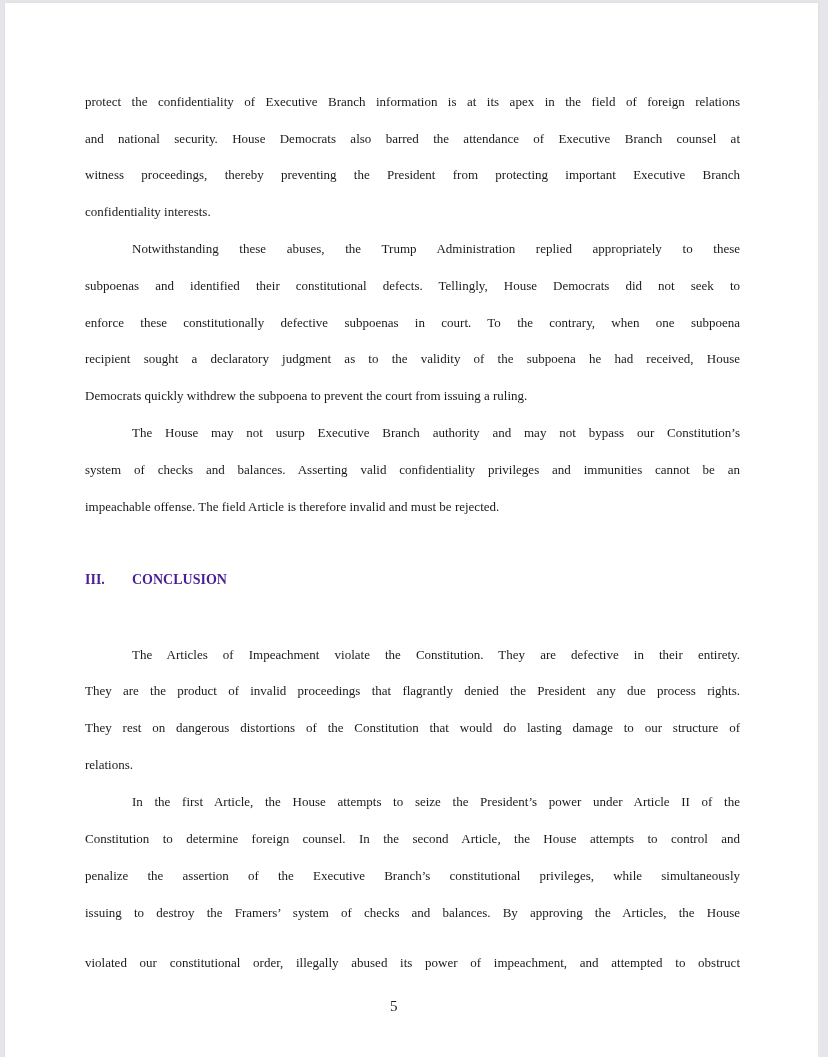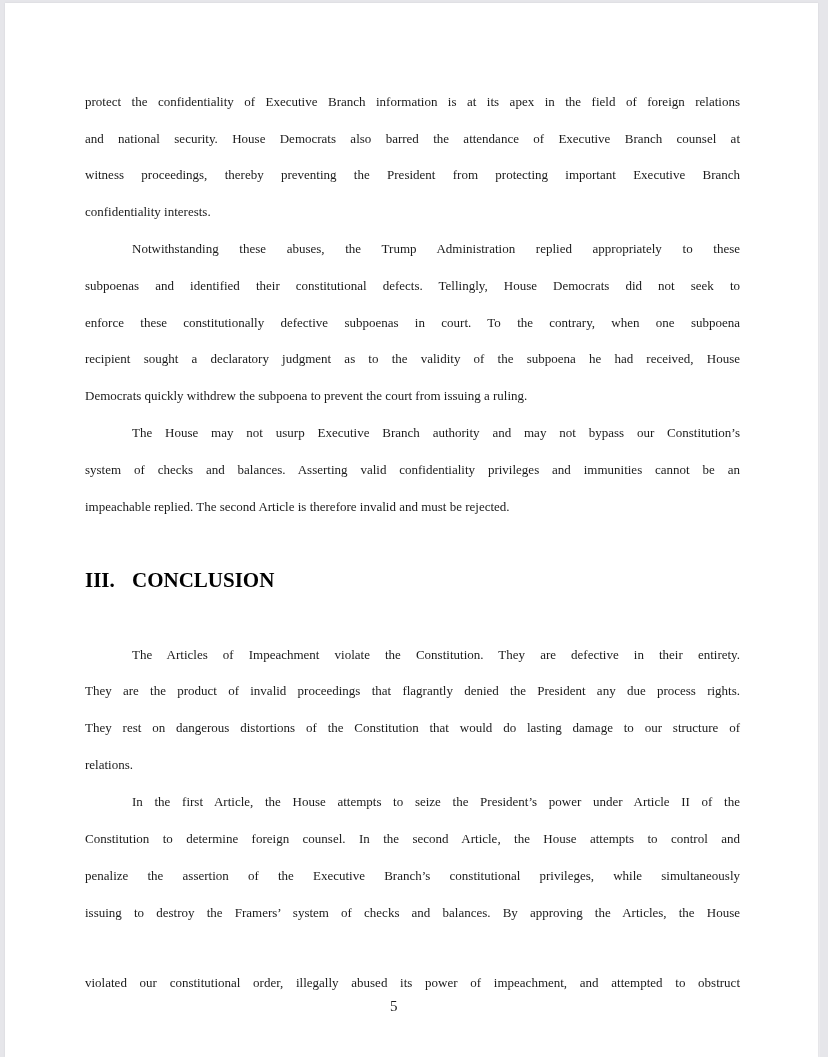--- a/index.html
+++ b/index.html
@@ -42,23 +42,23 @@
       text-align-last: justify;
     }
     .indent {
       padding-left: 47px;
       box-sizing: border-box;
     }
     .heading {
       position: absolute;
       top: 571px;
       font-family: "Liberation Serif", serif;
-      font-size: 21px;
+      font-size: 14px;
       font-weight: bold;
-      color: #000000;
+      color: #4c1d95;
       line-height: 18px;
     }
     .page-number {
       position: absolute;
       left: 390px;
       top: 998px;
       font-family: "Liberation Serif", serif;
       font-size: 15px;
       color: #1a1a1a;
     }
@@ -75,29 +75,29 @@
 <div class="line" style="top:203px">confidentiality interests.</div>
 
 <div class="line justify indent" style="top:240px">Notwithstanding these abuses, the Trump Administration replied appropriately to these</div>
 <div class="line justify" style="top:277px">subpoenas and identified their constitutional defects.  Tellingly, House Democrats did not seek to</div>
 <div class="line justify" style="top:314px">enforce these constitutionally defective subpoenas in court.  To the contrary, when one subpoena</div>
 <div class="line justify" style="top:350px">recipient sought a declaratory judgment as to the validity of the subpoena he had received, House</div>
 <div class="line" style="top:387px">Democrats quickly withdrew the subpoena to prevent the court from issuing a ruling.</div>
 
 <div class="line justify indent" style="top:424px">The House may not usurp Executive Branch authority and may not bypass our Constitution’s</div>
 <div class="line justify" style="top:461px">system of checks and balances.  Asserting valid confidentiality privileges and immunities cannot be an</div>
-<div class="line" style="top:498px">impeachable replied.  The second Article is therefore invalid and must be rejected.</div>
+<div class="line" style="top:498px">impeachable offense.  The field Article is therefore invalid and must be rejected.</div>
 
 <div class="heading" style="left:85px">III.</div>
 <div class="heading" style="left:132px">CONCLUSION</div>
 
 <div class="line justify indent" style="top:646px">The Articles of Impeachment violate the Constitution.  They are defective in their entirety.</div>
 <div class="line justify" style="top:682px">They are the product of invalid proceedings that flagrantly denied the President any due process rights.</div>
 <div class="line justify" style="top:719px">They rest on dangerous distortions of the Constitution that would do lasting damage to our structure of</div>
 <div class="line" style="top:756px">relations.</div>
 
 <div class="line justify indent" style="top:793px">In the first Article, the House attempts to seize the President’s power under Article II of the</div>
 <div class="line justify" style="top:830px">Constitution to determine foreign counsel.  In the second Article, the House attempts to control and</div>
 <div class="line justify" style="top:867px">penalize the assertion of the Executive Branch’s constitutional privileges, while simultaneously</div>
 <div class="line justify" style="top:904px">issuing to destroy the Framers’ system of checks and balances.  By approving the Articles, the House</div>
-<div class="line justify" style="top:974px">violated our constitutional order, illegally abused its power of impeachment, and attempted to obstruct</div>
+<div class="line justify" style="top:954px">violated our constitutional order, illegally abused its power of impeachment, and attempted to obstruct</div>
 
 <div class="page-number">5</div>
 
 </body></html>

